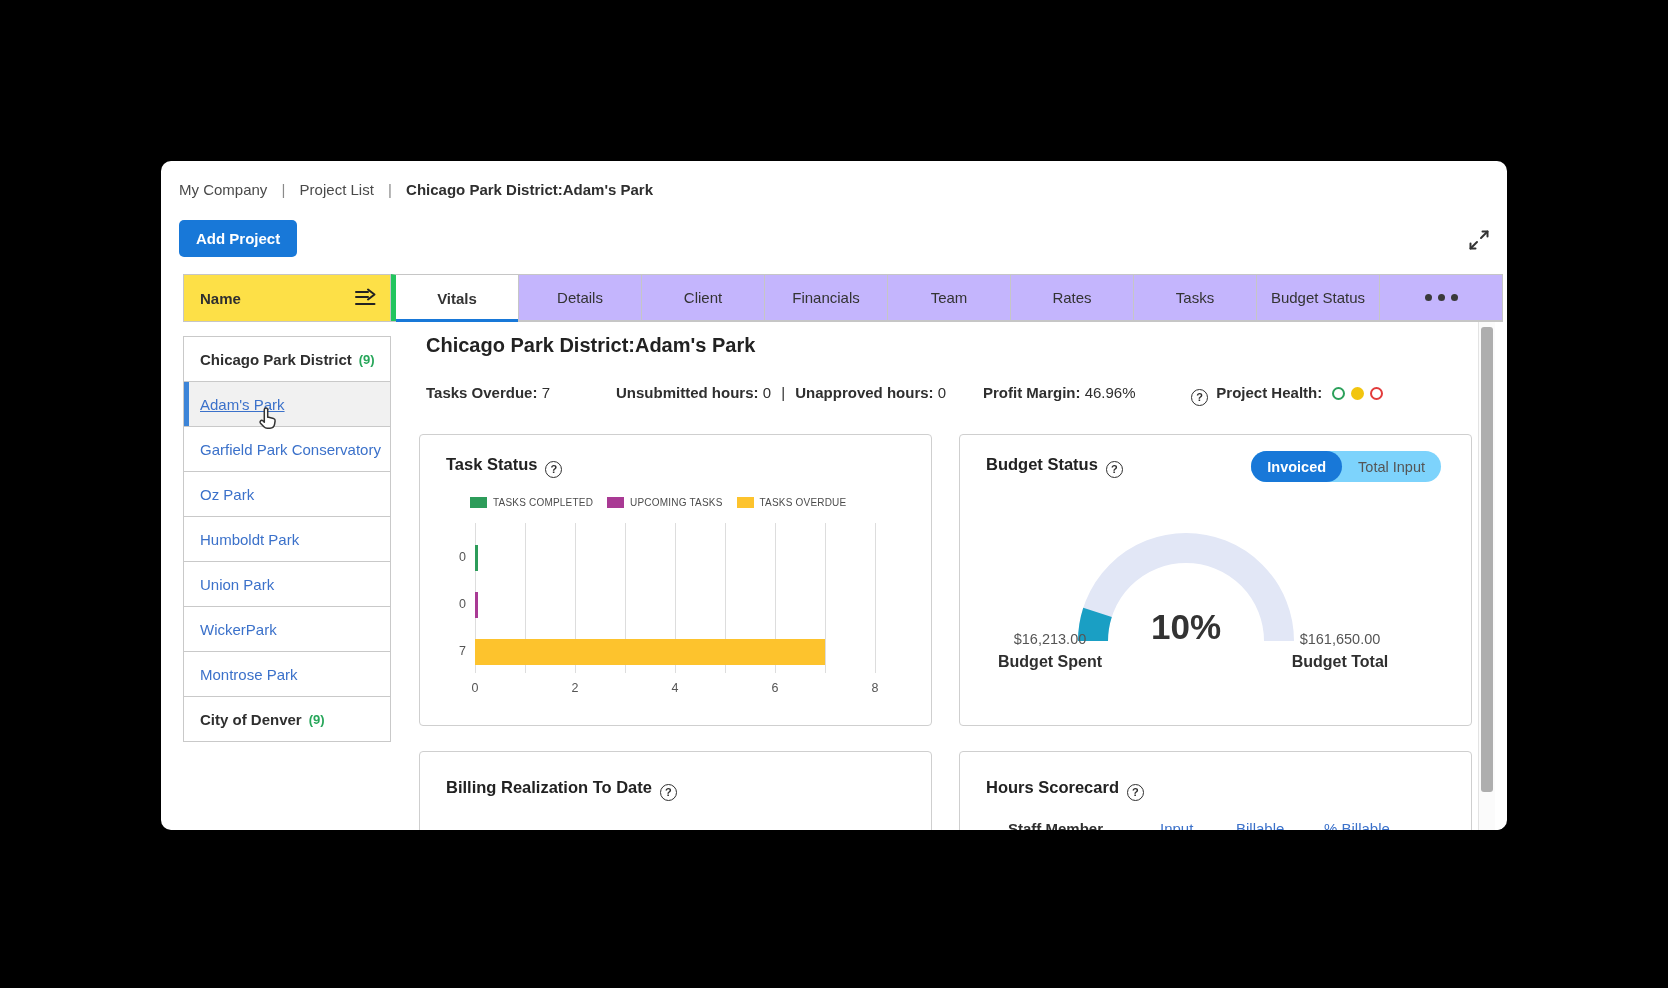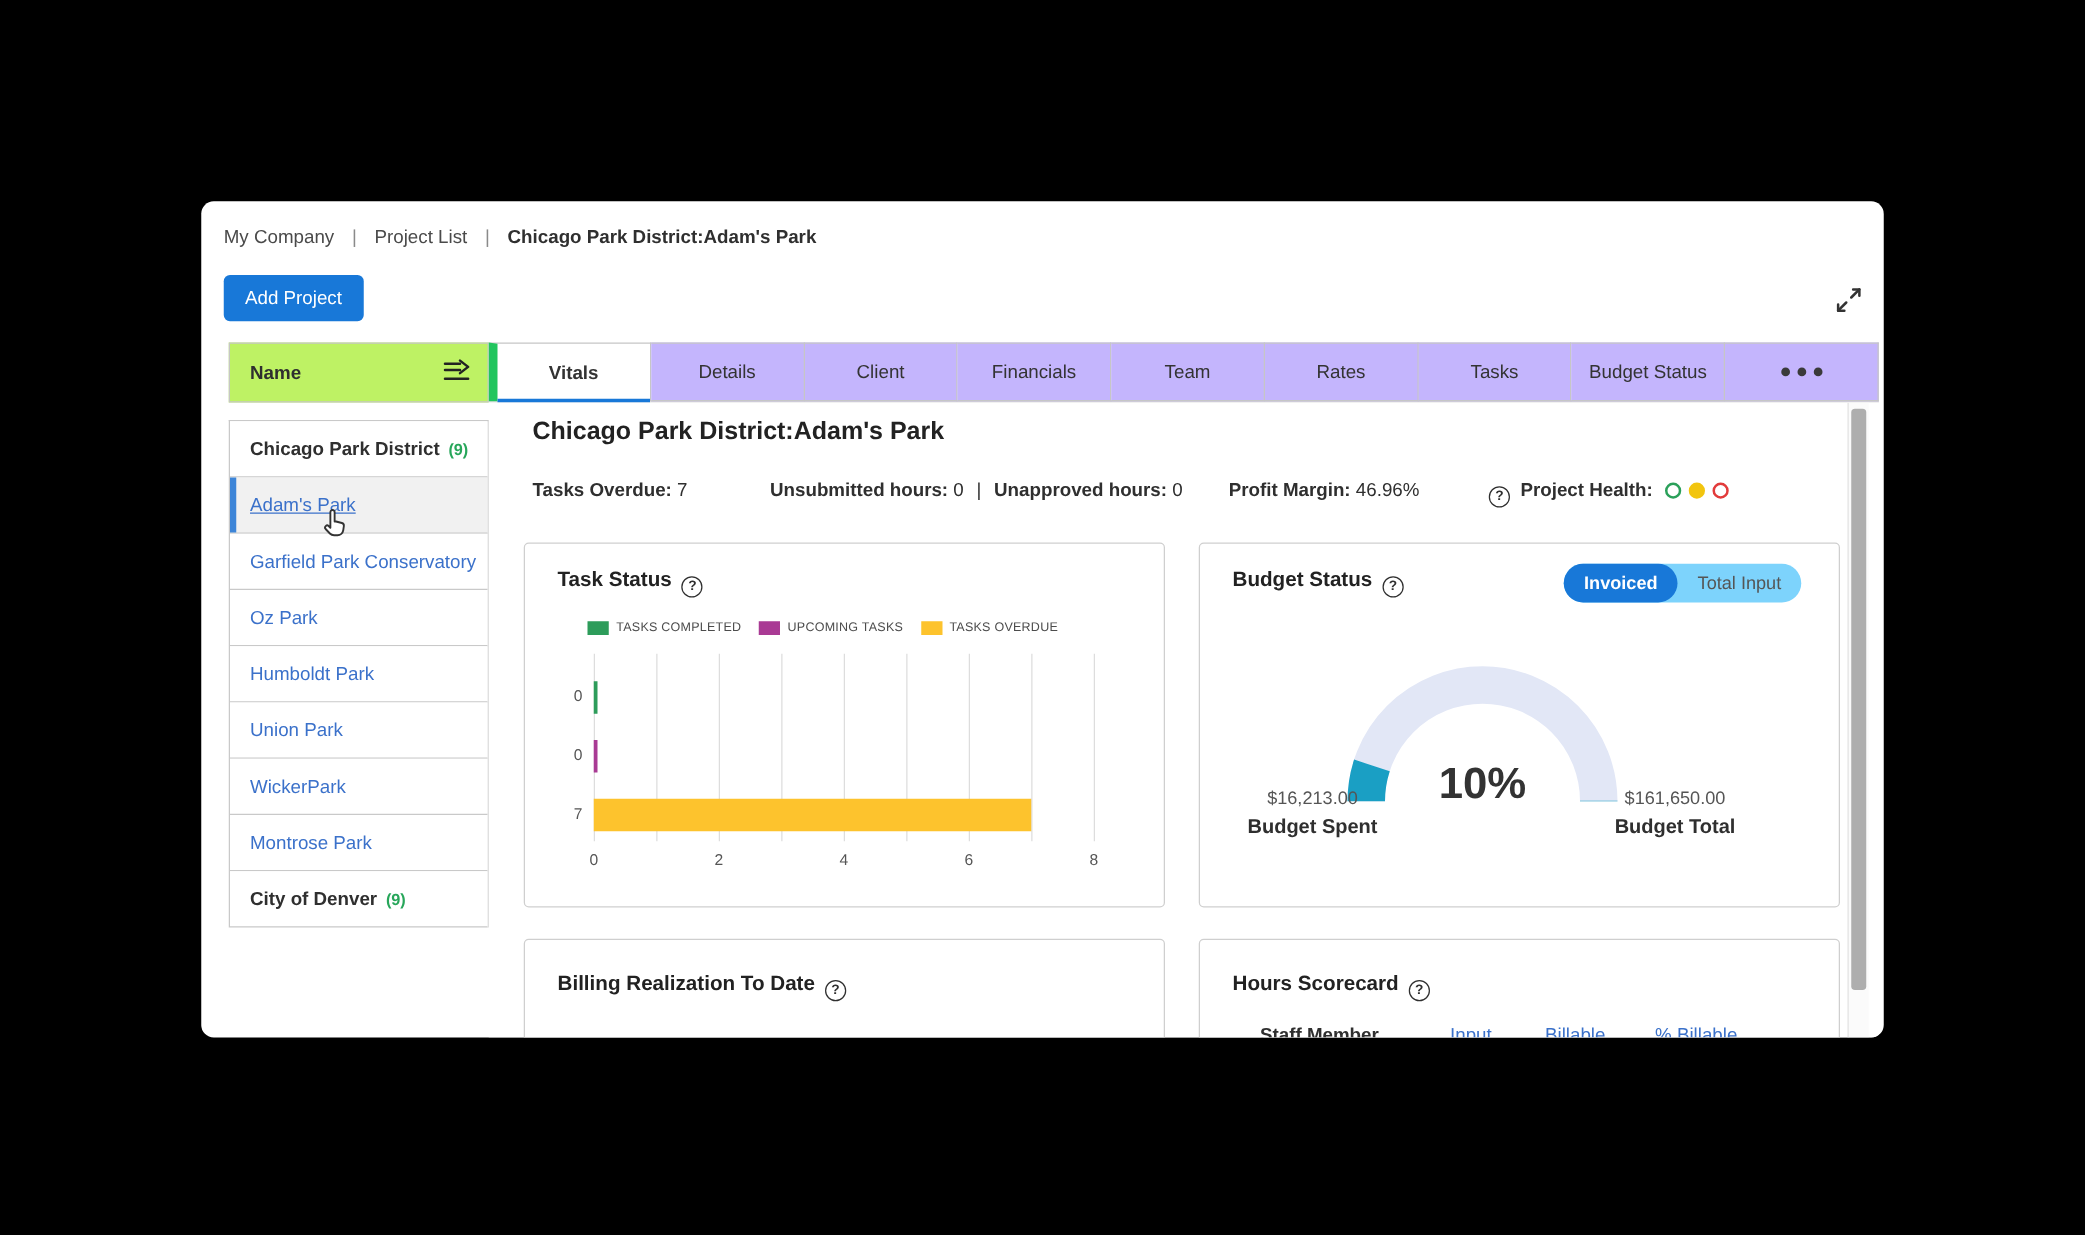--- a/index.html
+++ b/index.html
@@ -7,42 +7,42 @@
   .stage { position:relative; width:1668px; height:804px; background:#000; }
   .card { position:absolute; left:161px; top:161px; width:1346px; height:669px; background:#fff; border-radius:10px; overflow:hidden; }
 
   
   .breadcrumb { position:absolute; left:18px; top:20px; font-size:15px; color:#4a4a4a; }
   .breadcrumb .crumb { color:#4a4a4a; text-decoration:none; cursor:pointer; }
   .breadcrumb .sep { margin:0 10px; color:#8a8a8a; }
   .breadcrumb .crumb-current { font-weight:bold; color:#2f2f2f; }
 
   
-  .add-project { position:absolute; left:18px; top:59px; height:37px; padding:0 17px; background:var(--accent,#1878D8); color:#fff; font-weight:normal; font-size:15px; border:none; border-radius:5px; cursor:pointer; font-family:"Liberation Sans", sans-serif; }
+  .add-project { position:absolute; left:18px; top:59px; height:37px; padding:0 17px; background:var(--accent,#1878D8); color:#fff; font-weight:bold; font-size:15px; border:none; border-radius:5px; cursor:pointer; font-family:"Liberation Sans", sans-serif; }
 
   .expand-icon { position:absolute; right:15px; top:66px; width:26px; height:26px; cursor:pointer; }
 
   
   .sidebar { position:absolute; left:22px; top:113px; width:208px; height:600px; }
-  .sidebar-header { height:48px; background:#bef264; border:1px solid #c6c6c6; display:flex; align-items:center; justify-content:space-between; padding:0 12px 0 16px; font-size:15px; font-weight:bold; color:#2f2f2f; }
+  .sidebar-header { height:48px; background:#fde047; border:1px solid #c6c6c6; display:flex; align-items:center; justify-content:space-between; padding:0 12px 0 16px; font-size:15px; font-weight:bold; color:#2f2f2f; }
   .sidebar-gap { height:14px; }
   .side-list { border:1px solid #c9c9c9; border-bottom:none; }
   .side-row { position:relative; height:45px; border-bottom:1px solid #c9c9c9; display:flex; align-items:center; padding-left:16px; background:#fff; font-size:15px; cursor:pointer; }
   .client-row { font-weight:bold; color:#2f2f2f; }
   .project-row { color:var(--link,#3B71CA); }
   .row-count { margin-left:7px; color:var(--green,#27A65A); font-size:13px; font-weight:bold; }
   .side-row.selected { background:#f1f1f1; }
   .side-row.selected::before { content:''; position:absolute; left:0; top:0; bottom:0; width:5px; background:#3D85D8; }
   .side-row.selected .row-label { text-decoration:underline; }
   .cursor-hand { position:absolute; left:72px; top:24px; z-index:5; }
 
   
   .tabbar { position:absolute; left:230px; top:113px; width:1112px; height:48px; display:flex; border-bottom:1px solid #c6c6c6; }
   .tab { position:relative; flex:1 1 0; background:#c4b5fd; border:1px solid #c6c6c6; border-left:none; display:flex; align-items:center; justify-content:center; font-size:15px; color:#333; cursor:pointer; }
-  .tab:first-child { border-left:7px solid #22c55e; }
+  .tab:first-child { border-left:5px solid #22c55e; }
   .tab.active { background:#fff; font-weight:bold; border-bottom:none; }
   .tab.active::after { content:''; position:absolute; left:0; right:0; bottom:-1px; height:3px; background:var(--accent,#1878D8); }
   .tab .dot { width:7px; height:7px; border-radius:50%; background:#3a3a3a; margin:0 3px; }
 
   
   .content { position:absolute; left:230px; top:161px; width:1112px; height:508px; background:#fff; overflow:hidden; }
   .v-scrollbar { position:absolute; left:1087px; top:0; width:17px; height:508px; background:#fbfbfb; border-left:1px solid #e3e3e3; }
   .v-scrollbar .thumb { position:absolute; left:2px; top:5px; width:12px; height:465px; background:#aeaeae; border-radius:3px; }
 
   .page-title { position:absolute; left:35px; top:12px; font-size:20px; font-weight:bold; color:#222; }

